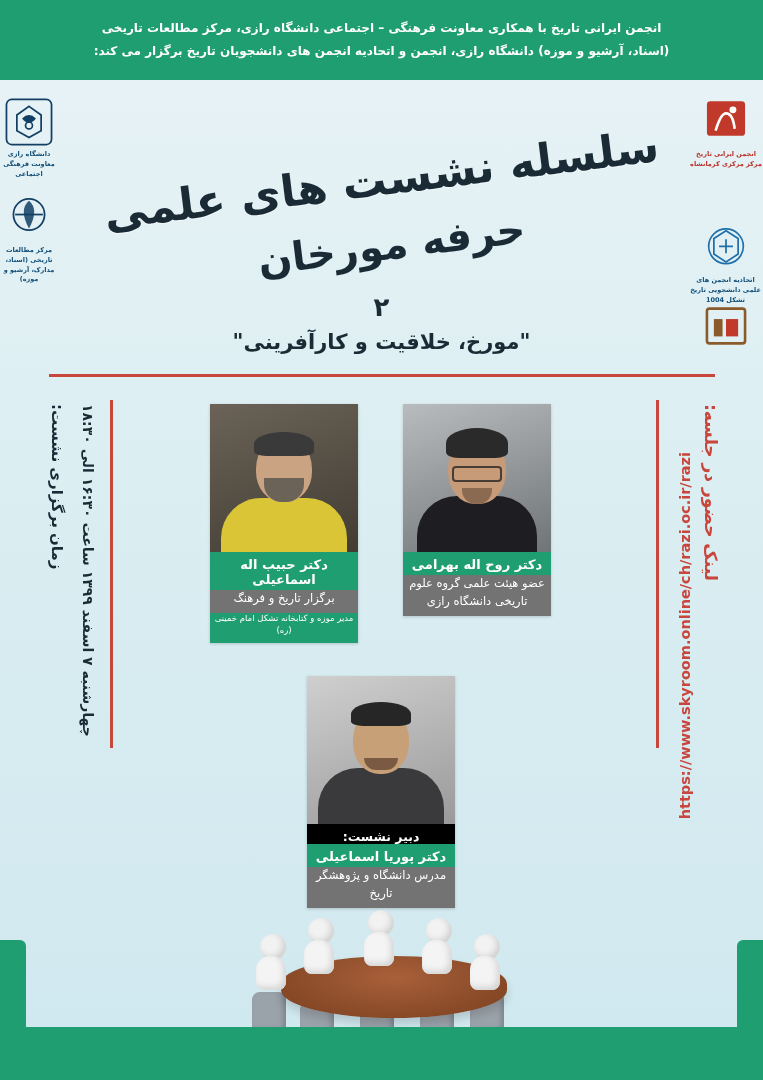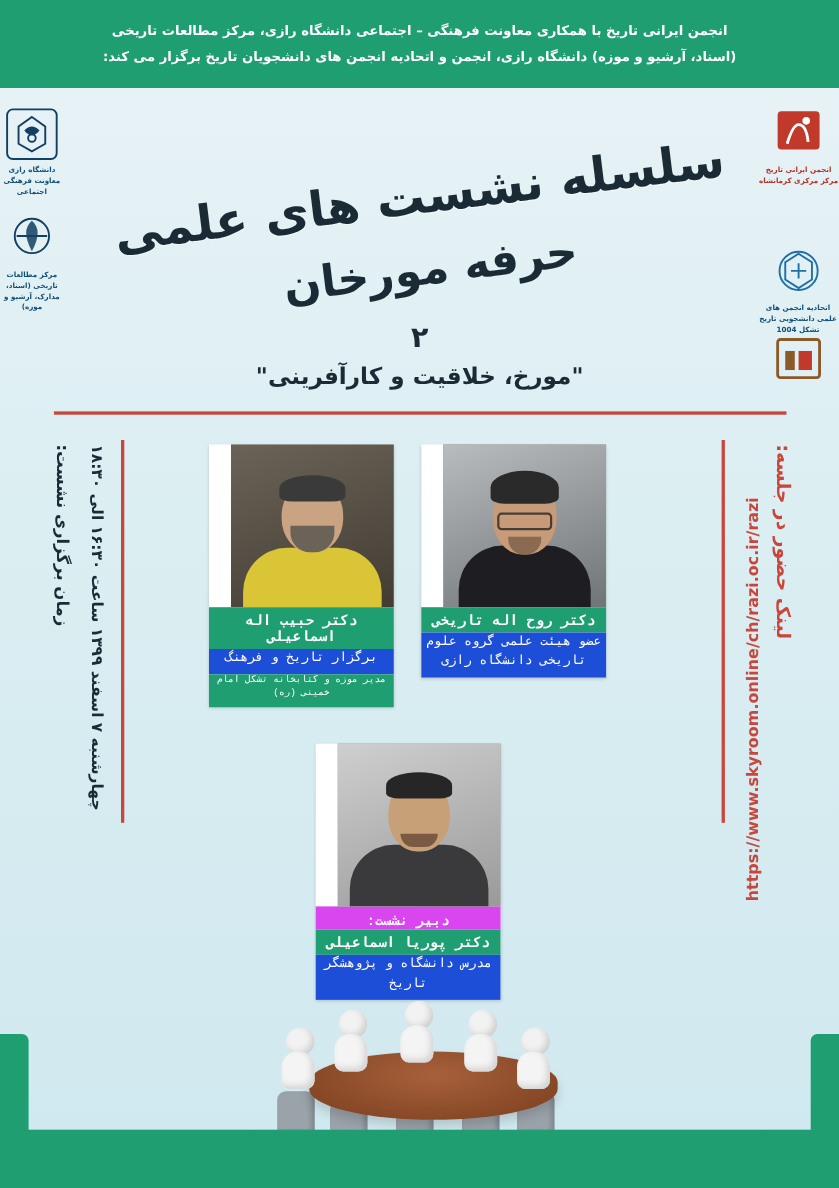--- a/index.html
+++ b/index.html
@@ -124,45 +124,44 @@
   }
   .v-left-line{
     position:absolute;top:400px;left:110px;width:3px;height:348px;background:#c9463c;
   }
   .v-right-line{
     position:absolute;top:400px;right:104px;width:3px;height:348px;background:#c9463c;
   }
   
   .card{
     position:absolute;
-    width:168px;
+    width:148px;
     background:#ffffff;
     box-shadow:0 1px 3px rgba(0,0,0,0.18);
-    font-family:Liberation Mono, monospace;
   }
   .card .photo{
     width:148px;height:148px;display:block;background:#8e8e8e;position:relative;overflow:hidden;
   }
   .card .name{
     background:#1f9e72;color:#fff;text-align:center;font-size:13px;font-weight:bold;
     padding:5px 3px 3px;direction:rtl;
   }
   .card .role{
-    background:#1d4ed8;color:#fff;text-align:center;font-size:11.5px;
+    background:#737373;color:#fff;text-align:center;font-size:11.5px;
     padding:0 4px 5px;line-height:1.55;direction:rtl;
   }
   .card .sub{
     background:#1f9e72;color:#fff;text-align:center;font-size:8.5px;
     padding:0 4px 6px;line-height:1.4;direction:rtl;
   }
   .card-a{ top:404px; right:212px; }
   .card-b{ top:404px; right:405px; }
   .card-c{ top:676px; right:308px; }
   .card-c .label{
-    background:#d946ef;color:#fff;text-align:center;font-size:12.5px;font-weight:bold;
+    background:#000000;color:#fff;text-align:center;font-size:12.5px;font-weight:bold;
     padding:5px 3px 0;direction:rtl;
   }
   
   .face{position:absolute;inset:0;}
   .bg1{position:absolute;inset:0;background:linear-gradient(160deg,#b9bcbe,#6f7477);}
   .bg2{position:absolute;inset:0;background:linear-gradient(160deg,#6b6357,#423c33);}
   .bg3{position:absolute;inset:0;background:linear-gradient(160deg,#cfcfcf,#9a9a9a);}
   .head{position:absolute;left:50%;transform:translateX(-50%);border-radius:50% 50% 46% 46%;}
   .hair{position:absolute;left:50%;transform:translateX(-50%);border-radius:50% 50% 20% 20%;}
   .body{position:absolute;left:50%;transform:translateX(-50%);border-radius:40px 40px 0 0;}
@@ -266,21 +265,21 @@
     <div class="photo" data-interactable="false">
       <div class="face">
         <div class="bg1"></div>
         <div class="body" style="width:120px;height:56px;bottom:0;background:#1d1d22;"></div>
         <div class="head" style="width:58px;height:70px;top:30px;background:#c79a78;"></div>
         <div class="hair" style="width:62px;height:30px;top:24px;background:#2a2a2a;"></div>
         <div class="glasses" style="top:62px;"></div>
         <div class="head" style="width:30px;height:16px;top:84px;background:#8a6a50;border-radius:0 0 14px 14px;"></div>
       </div>
     </div>
-    <div class="name" data-interactable="false">دکتر روح اله تاریخی</div>
+    <div class="name" data-interactable="false">دکتر روح اله بهرامی</div>
     <div class="role" data-interactable="false">عضو هیئت علمی گروه علوم تاریخی دانشگاه رازی</div>
   </div>
 
   <div class="card card-b" data-interactable="false">
     <div class="photo" data-interactable="false">
       <div class="face">
         <div class="bg2"></div>
         <div class="body" style="width:126px;height:54px;bottom:0;background:#d9c536;"></div>
         <div class="head" style="width:56px;height:66px;top:32px;background:#c9a382;"></div>
         <div class="hair" style="width:60px;height:24px;top:28px;background:#3a3a3a;"></div>

